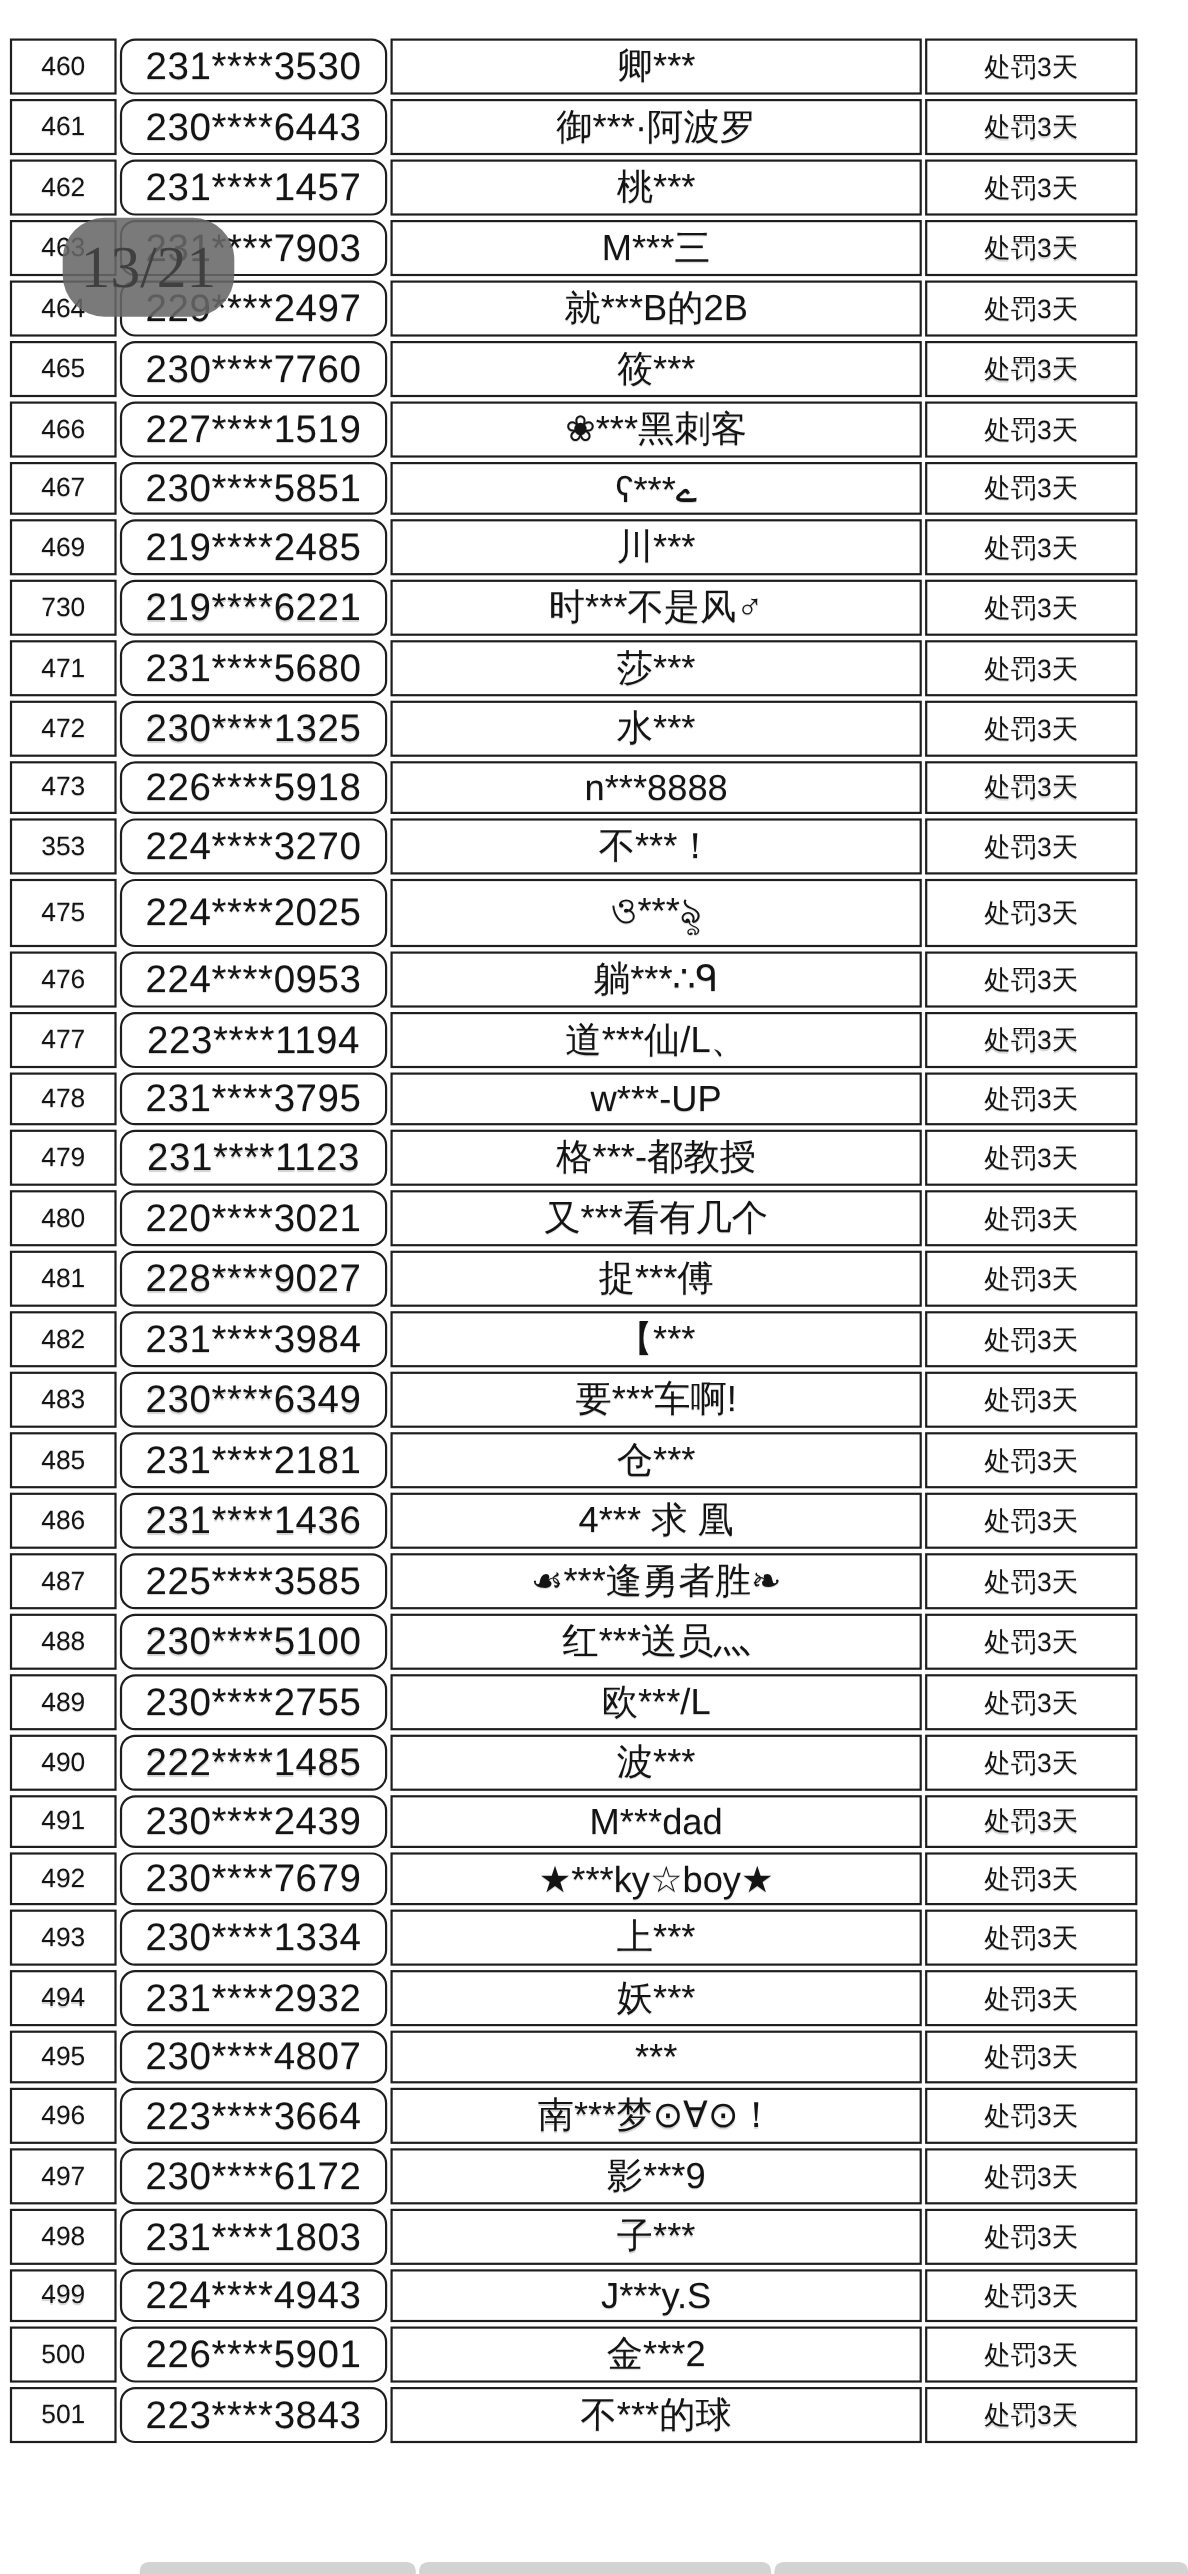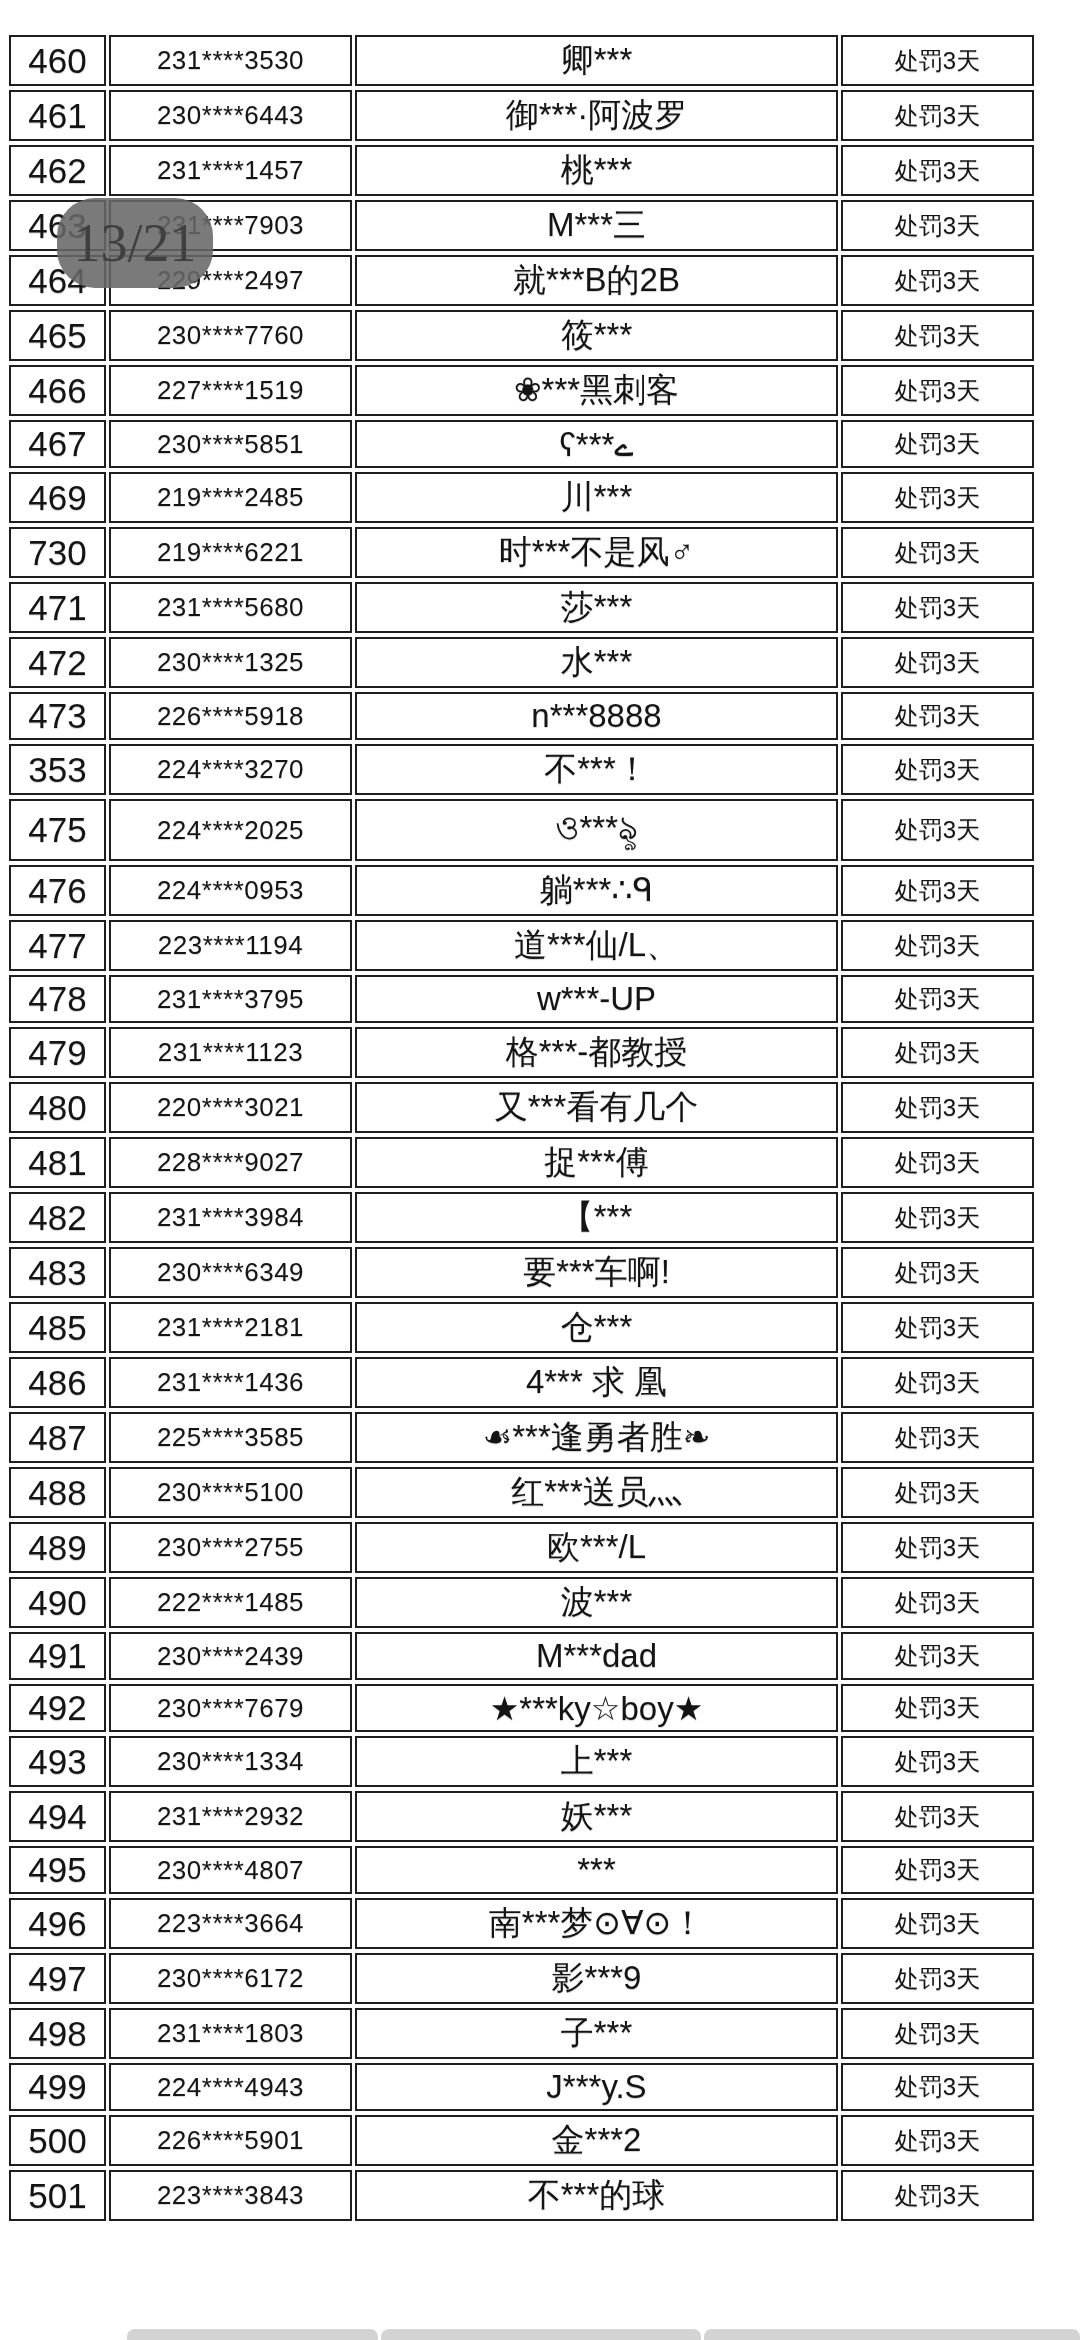--- a/index.html
+++ b/index.html
@@ -9,22 +9,22 @@
 
   table.punish{position:absolute;left:6px;top:31px;
        border-collapse:separate;border-spacing:3px 4px;table-layout:fixed;}
   col.c1{width:97px}
   col.c2{width:243px}
   col.c3{width:483px}
   col.c4{width:193px}
   td{border:2px solid #1e1e1e;background:#ffffff;height:42px;
      text-align:center;vertical-align:middle;overflow:hidden;white-space:nowrap;
      text-shadow:0 1px 1px rgba(0,0,0,0.18);}
-  td.idx{font-size:35px;}
-  td.phone{font-size:26px;letter-spacing:0.5px;}
+  td.idx{font-size:24px;}
+  td.phone{font-size:35px;letter-spacing:0.5px;border-radius:14px;}
   td.nick{font-size:33px;}
   td.pun{font-size:24px;}
 
   .badge{position:absolute;left:57px;top:198px;width:156px;height:90px;
      background:rgba(104,104,104,0.88);border-radius:38px;z-index:10;
      display:flex;align-items:center;justify-content:center;
      font-family:"Liberation Serif","DejaVu Serif",serif;
      font-size:54px;color:#404040;}
 
   .stub{position:absolute;top:2329px;height:14px;background:#d3d3d3;

